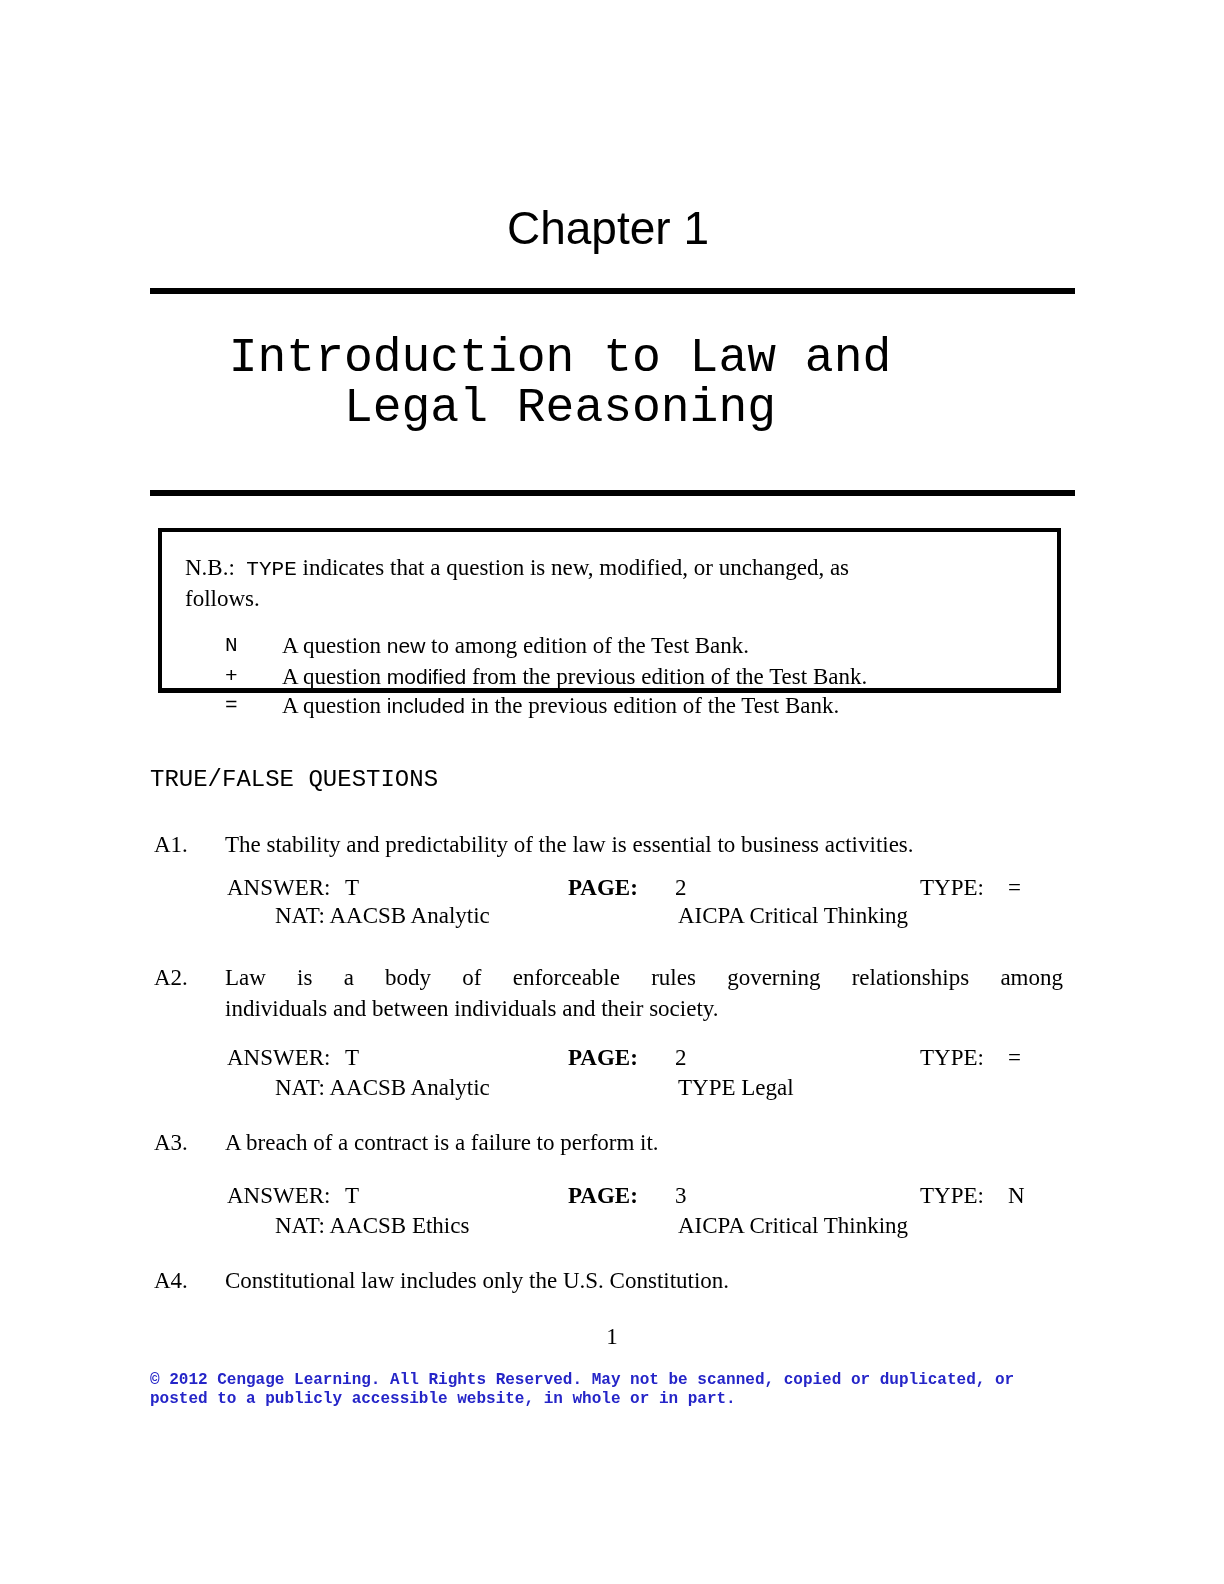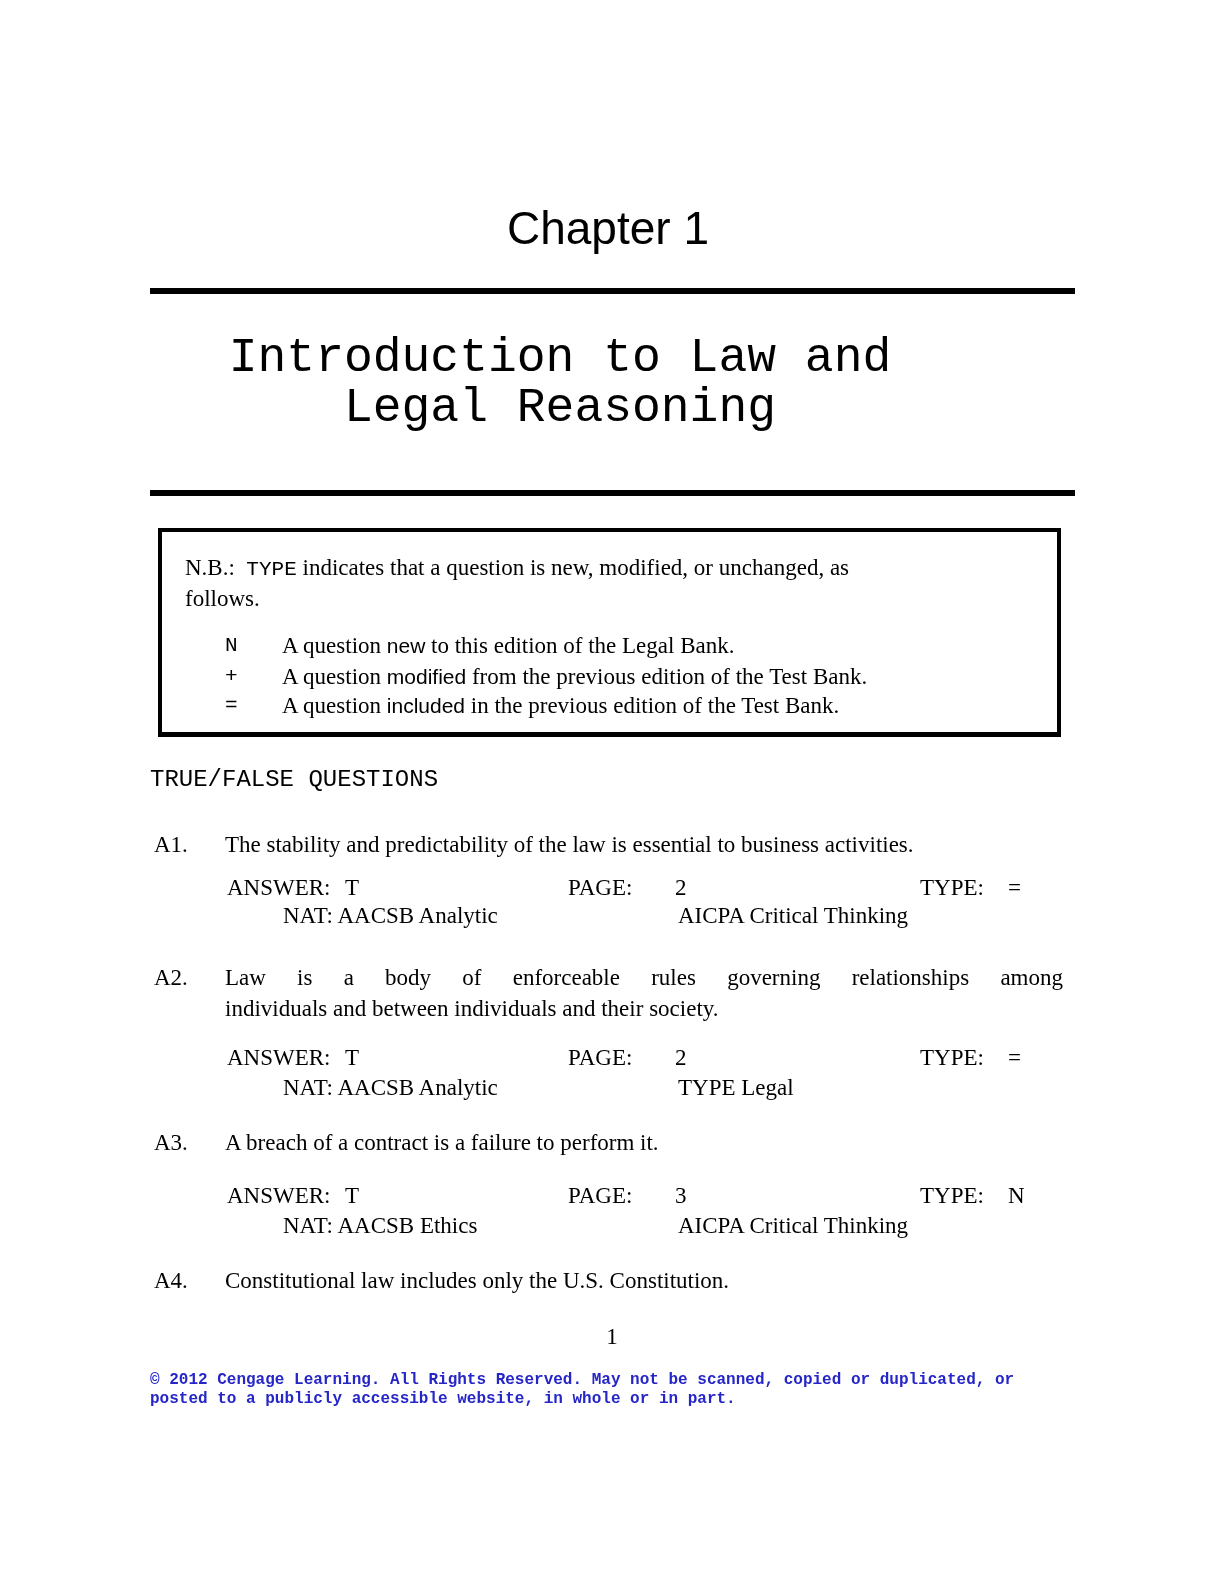--- a/index.html
+++ b/index.html
@@ -63,21 +63,21 @@
     font-size: 48px;
     line-height: 50px;
   }
 
   
   .nb-box {
     position: absolute;
     left: 158px;
     top: 528px;
     width: 903px;
-    height: 209px;
+    height: 165px;
     box-sizing: border-box;
     border: 4px solid #000000;
     border-bottom-width: 5px;
   }
   .nb-line {
     position: absolute;
     left: 23px;
     font-size: 23px;
     line-height: 31px;
     white-space: nowrap;
@@ -125,25 +125,25 @@
   .qtext { left: 225px; }
   .q2-line1 {
     left: 225px;
     width: 838px;
     text-align: justify;
     text-align-last: justify;
     white-space: normal;
   }
   .lab-answer { left: 227px; }
   .val-answer { left: 345px; }
-  .lab-page   { left: 568px; }
+  .lab-page   { left: 568px; font-weight: bold; }
   .val-page   { left: 675px; }
   .lab-type   { left: 920px; }
   .val-type   { left: 1008px; }
-  .nat-col    { left: 283px; }
+  .nat-col    { left: 275px; }
   .aicpa-col  { left: 678px; }
 
   
   .page-number {
     position: absolute;
     top: 1324px;
     left: 0;
     width: 1224px;
     text-align: center;
     font-size: 23px;
@@ -178,21 +178,21 @@
   <div class="nb-box">
     <div class="nb-line nb-line-1">
       <span>N.B.:</span>&nbsp;
       <span class="mono-kw">TYPE</span>
       <span>indicates that a question is new, modified, or unchanged, as</span>
     </div>
     <div class="nb-line nb-line-2">follows.</div>
 
     <div class="nb-row nb-row-0">
       <span class="nb-sym">N</span>
-      <span class="nb-text"><span>A question</span> <span class="sans-kw">new</span> <span>to this edition of the Legal Bank.</span></span>
+      <span class="nb-text"><span>A question</span> <span class="sans-kw">new</span> <span>to among edition of the Test Bank.</span></span>
     </div>
     <div class="nb-row nb-row-1">
       <span class="nb-sym">+</span>
       <span class="nb-text"><span>A question</span> <span class="sans-kw">modified</span> <span>from the previous edition of the Test Bank.</span></span>
     </div>
     <div class="nb-row nb-row-2">
       <span class="nb-sym">=</span>
       <span class="nb-text"><span>A question</span> <span class="sans-kw">included</span> <span>in the previous edition of the Test Bank.</span></span>
     </div>
   </div>

